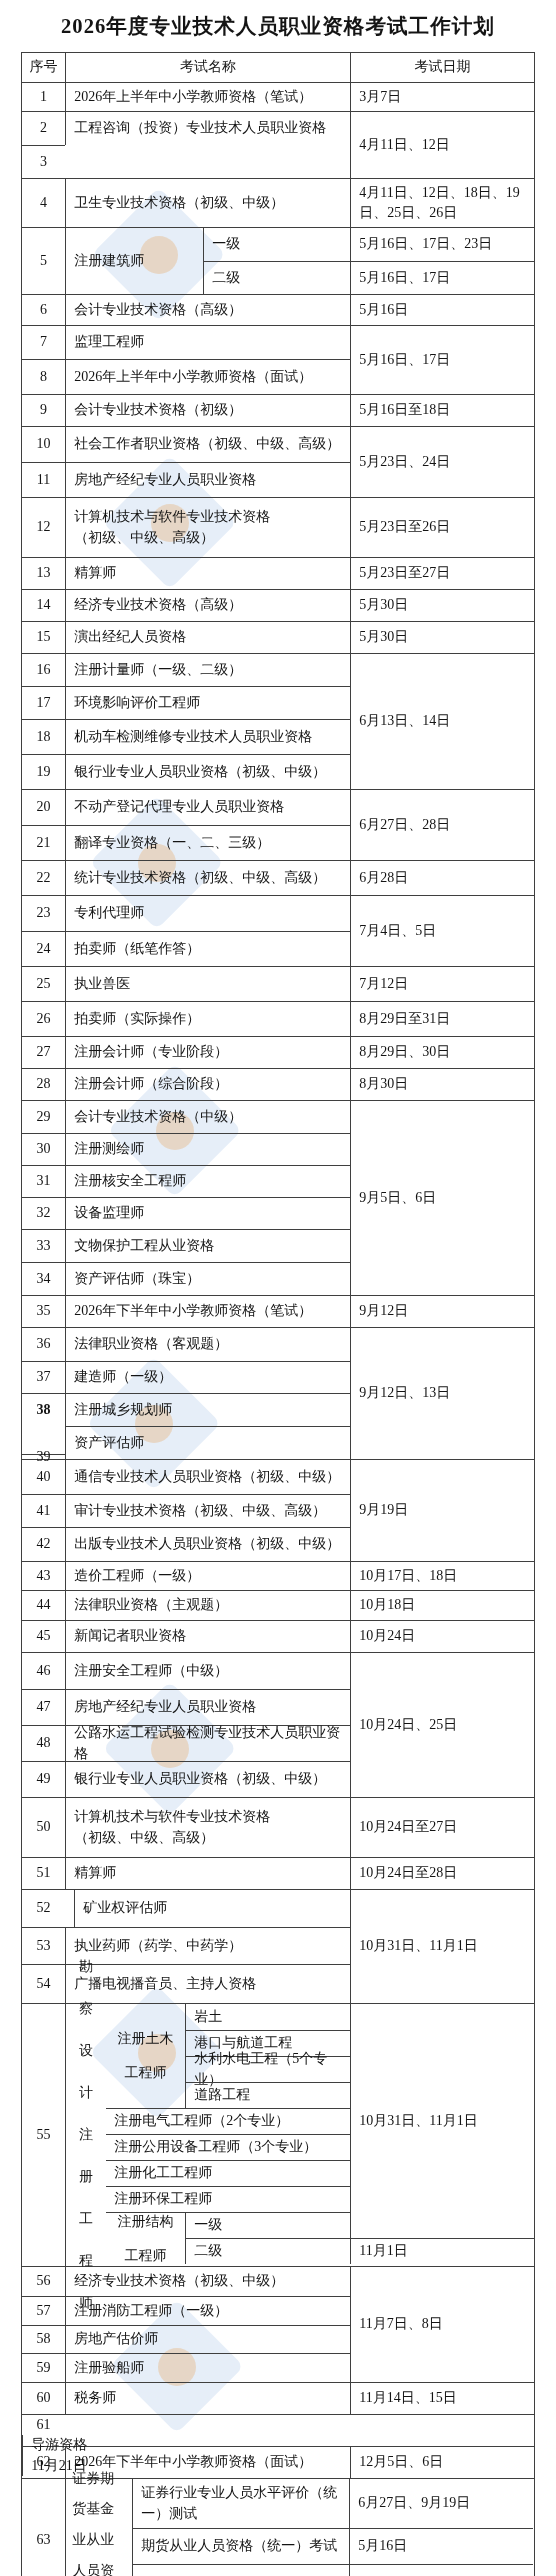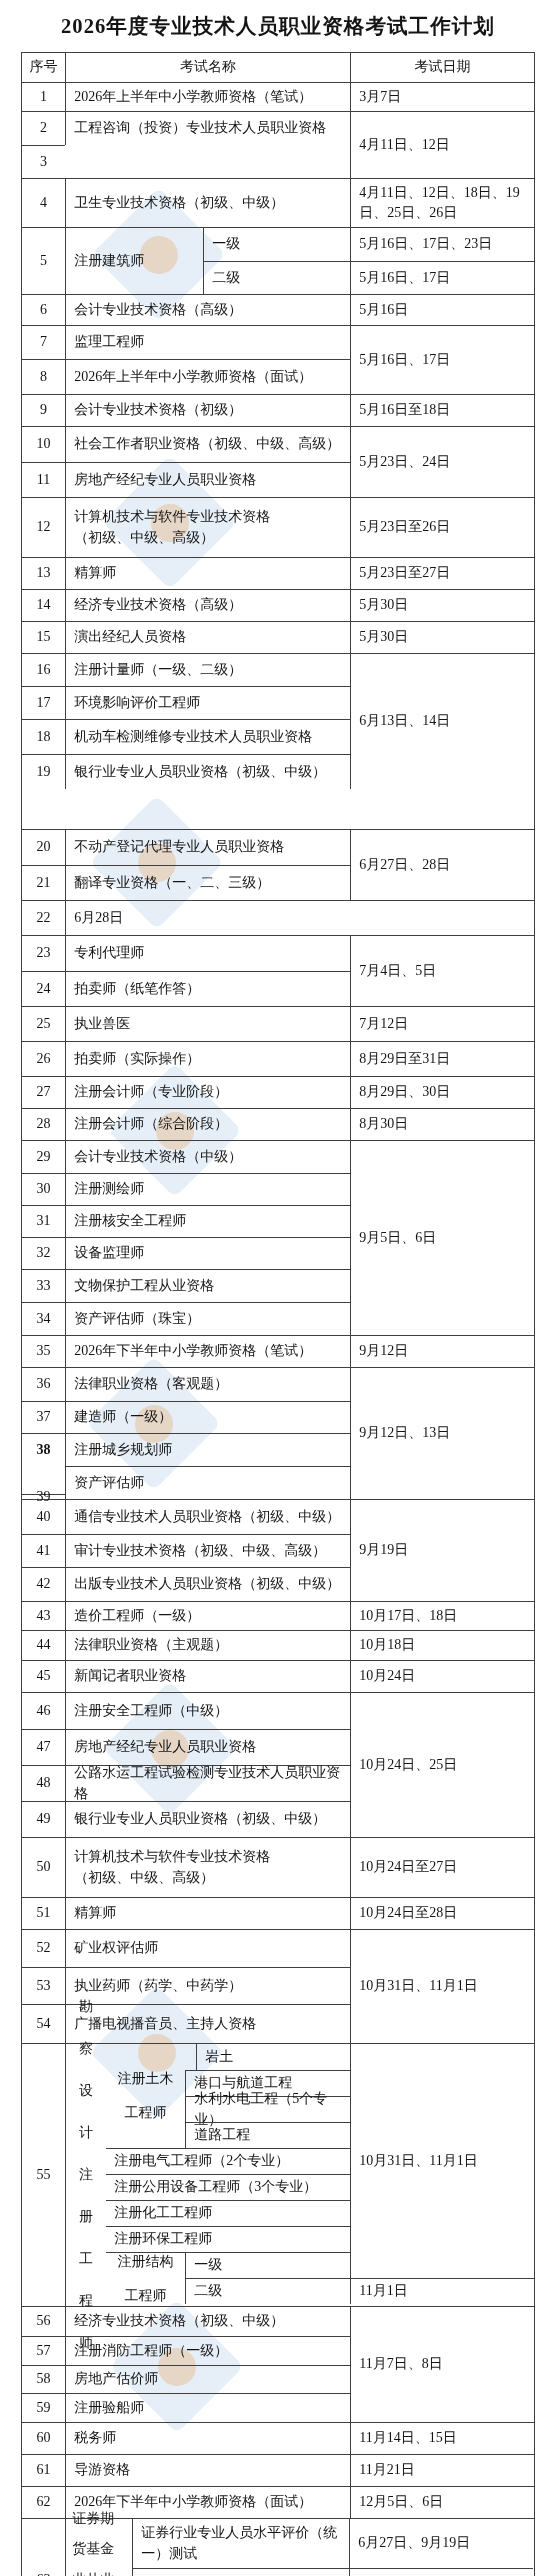--- a/index.html
+++ b/index.html
@@ -159,29 +159,30 @@
       <div class="c no" style="grid-area: 1 / 1;">16</div>
       <div class="c nm bl" style="grid-area: 1 / 2;">注册计量师（一级、二级）</div>
       <div class="c no bt" style="grid-area: 2 / 1;">17</div>
       <div class="c nm bl bt" style="grid-area: 2 / 2;">环境影响评价工程师</div>
       <div class="c no bt" style="grid-area: 3 / 1;">18</div>
       <div class="c nm bl bt" style="grid-area: 3 / 2;">机动车检测维修专业技术人员职业资格</div>
       <div class="c no bt" style="grid-area: 4 / 1;">19</div>
       <div class="c nm bl bt" style="grid-area: 4 / 2;">银行业专业人员职业资格（初级、中级）</div>
       <div class="c dt bl" style="grid-area: 1 / 3 / 5;">6月13日、14日</div>
     </div>
-    <div class="grp" style="grid-template-rows: 35px 35px; margin-top: 40px;">
+    <div class="grp" style="grid-template-rows: 35px 35px;">
       <div class="c no" style="grid-area: 1 / 1;">20</div>
       <div class="c nm bl" style="grid-area: 1 / 2;">不动产登记代理专业人员职业资格</div>
       <div class="c no bt" style="grid-area: 2 / 1;">21</div>
       <div class="c nm bl bt" style="grid-area: 2 / 2;">翻译专业资格（一、二、三级）</div>
       <div class="c dt bl" style="grid-area: 1 / 3 / 3;">6月27日、28日</div>
     </div>
     <div class="row" style="height: 35px;">
       <div class="c no">22</div>
+      <div class="c nm bl">统计专业技术资格（初级、中级、高级）</div>
       <div class="c dt bl">6月28日</div>
     </div>
     <div class="grp" style="grid-template-rows: 35px 35px;">
       <div class="c no" style="grid-area: 1 / 1;">23</div>
       <div class="c nm bl" style="grid-area: 1 / 2;">专利代理师</div>
       <div class="c no bt" style="grid-area: 2 / 1;">24</div>
       <div class="c nm bl bt" style="grid-area: 2 / 2;">拍卖师（纸笔作答）</div>
       <div class="c dt bl" style="grid-area: 1 / 3 / 3;">7月4日、5日</div>
     </div>
     <div class="row" style="height: 35px;">
@@ -276,33 +277,33 @@
 （初级、中级、高级）</div>
       <div class="c dt bl">10月24日至27日</div>
     </div>
     <div class="row" style="height: 32px;">
       <div class="c no">51</div>
       <div class="c nm bl">精算师</div>
       <div class="c dt bl">10月24日至28日</div>
     </div>
     <div class="grp" style="grid-template-rows: 37px 37px 39px;">
       <div class="c no" style="grid-area: 1 / 1;">52</div>
-      <div class="c nm bl" style="grid-area: 1 / 2;">矿业权评估师</div>
+      <div class="c nm bl" style="grid-area: 1 / 2; margin-left: 9px;">矿业权评估师</div>
       <div class="c no bt" style="grid-area: 2 / 1;">53</div>
       <div class="c nm bl bt" style="grid-area: 2 / 2;">执业药师（药学、中药学）</div>
       <div class="c no bt" style="grid-area: 3 / 1; text-align: right;">54</div>
       <div class="c nm bl bt" style="grid-area: 3 / 2;">广播电视播音员、主持人资格</div>
       <div class="c dt bl" style="grid-area: 1 / 3 / 4;">10月31日、11月1日</div>
     </div>
     <div class="srv" style="height: 263px;">
       <div class="c no">55</div>
       <div class="c vlab bl" style="width: 41px; line-height: 3;">勘察设计注册工程师</div>
       <div class="srvgrid" style="grid-auto-rows: 26px;">
         <div class="c vlab" style="grid-area: 1 / 1 / 5; line-height: 2.4;">注册土木工程师</div>
-        <div class="c bl" style="grid-area: 1 / 2; margin-left: 11px;">岩土</div>
+        <div class="c bl" style="grid-area: 1 / 2;">岩土</div>
         <div class="c bl bt" style="grid-area: 2 / 2;">港口与航道工程</div>
         <div class="c bl bt" style="grid-area: 3 / 2;">水利水电工程（5个专业）</div>
         <div class="c bl bt" style="grid-area: 4 / 2;">道路工程</div>
         <div class="c bt" style="grid-area: 5 / 1 / auto / 3;">注册电气工程师（2个专业）</div>
         <div class="c bt" style="grid-area: 6 / 1 / auto / 3;">注册公用设备工程师（3个专业）</div>
         <div class="c bt" style="grid-area: 8 / 1 / auto / 3;">注册环保工程师</div>
         <div class="c bt" style="grid-area: 7 / 1 / auto / 3;">注册化工工程师</div>
         <div class="c vlab bt" style="grid-area: 9 / 1 / 11; line-height: 2.4;">注册结构工程师</div>
         <div class="c bl bt" style="grid-area: 9 / 2;">一级</div>
         <div class="c bl bt" style="grid-area: 10 / 2;">二级</div>
@@ -319,21 +320,21 @@
       <div class="c nm bl bt" style="grid-area: 3 / 2;">房地产估价师</div>
       <div class="c no bt" style="grid-area: 4 / 1;">59</div>
       <div class="c nm bl bt" style="grid-area: 4 / 2;">注册验船师</div>
       <div class="c dt bl" style="grid-area: 1 / 3 / 5;">11月7日、8日</div>
     </div>
     <div class="row" style="height: 32px;">
       <div class="c no">60</div>
       <div class="c nm bl">税务师</div>
       <div class="c dt bl">11月14日、15日</div>
     </div>
-    <div class="row" style="height: 32px;">
+    <div class="row" style="height: 32px; flex-direction: column;">
       <div class="c no">61</div>
       <div class="c nm bl">导游资格</div>
       <div class="c dt bl">11月21日</div>
     </div>
     <div class="row" style="height: 32px;">
       <div class="c no">62</div>
       <div class="c nm bl">2026年下半年中小学教师资格（面试）</div>
       <div class="c dt bl">12月5日、6日</div>
     </div>
     <div class="fnd" style="height: 124px;">

